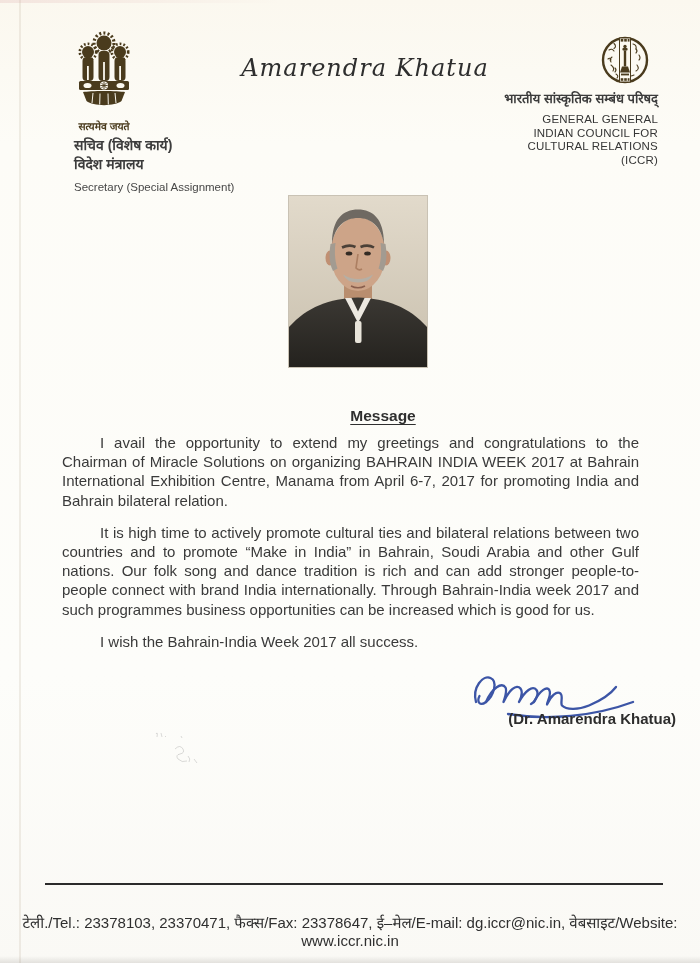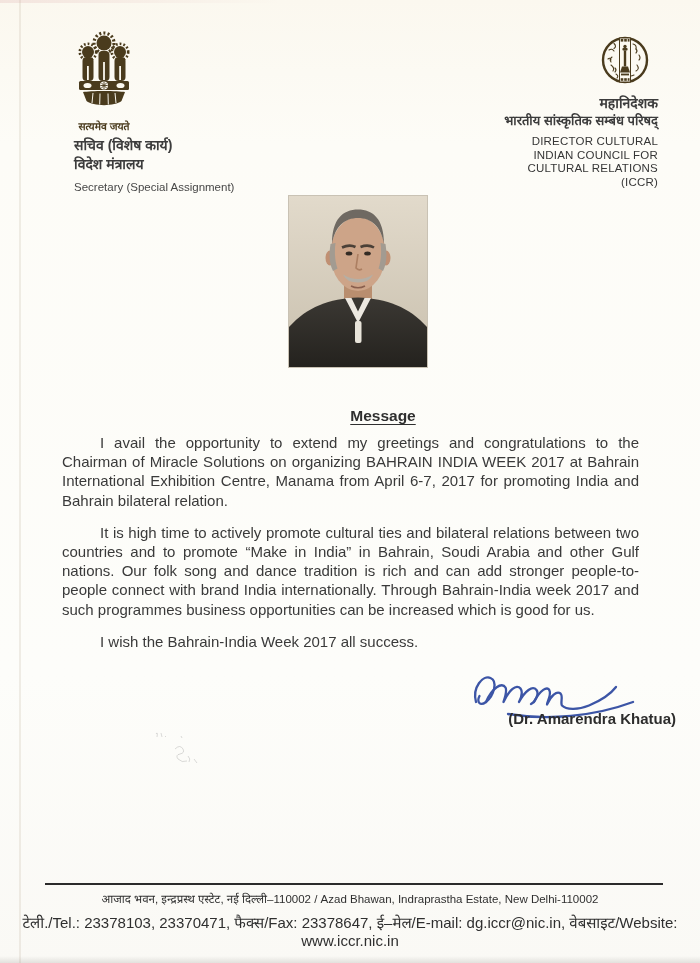--- a/index.html
+++ b/index.html
@@ -107,20 +107,23 @@
           </g>
         </g>
       </svg>
     </span>
     <div class="motto">सत्यमेव जयते</div>
     <div class="hi">सचिव (विशेष कार्य)</div>
     <div class="hi">विदेश मंत्रालय</div>
     <div class="en first">Secretary (Special Assignment)</div>
   </div>
 
+  <div class="lh-center">
+    <span class="script-name">Amarendra Khatua</span>
+  </div>
 
   <div class="lh-right">
     <span class="seal">
       <svg width="50" height="52" viewBox="0 0 50 52">
         <circle cx="25" cy="26" r="22" fill="none" stroke="#4a3b1d" stroke-width="2.4"></circle>
         <g fill="none" stroke="#4a3b1d" stroke-width="1.1" stroke-linecap="round">
           <path d="M9,16 q3,-2 5,1"></path>
             <path d="M11,31 q4,3 2,6"></path>
             <path d="M33,10 q4,1 3,5"></path>
           <path d="M37,31 q3,4 -1,6"></path>
@@ -142,23 +145,22 @@
             <rect x="24.2" y="44.2" width="2.6" height="2.6"></rect>
             <rect x="27.7" y="44.2" width="1.8" height="2.6"></rect>
           <circle cx="25" cy="12.5" r="1.7"></circle>
           <rect x="22.4" y="14" width="5.2" height="2.4" rx="1"></rect>
           <rect x="23.8" y="16.4" width="2.4" height="16"></rect>
           <path d="M22,32.4 L28,32.4 L30,38.5 L20,38.5 Z"></path>
           <rect x="21" y="39.6" width="8" height="1.8"></rect>
         </g>
       </svg>
     </span>
-    <div class="hi1">महानिदेशक</div>
     <div class="hi2">भारतीय सांस्कृतिक सम्बंध परिषद्</div>
-    <div class="en" style="margin-top:5px">DIRECTOR CULTURAL</div>
+    <div class="en" style="margin-top:5px">GENERAL GENERAL</div>
     <div class="en">INDIAN COUNCIL FOR</div>
     <div class="en">CULTURAL RELATIONS</div>
     <div class="en">(ICCR)</div>
   </div>
 
   <div class="photo">
     <svg width="138" height="171" viewBox="0 0 138 171">
       <defs>
         <linearGradient id="bgG" x1="0" y1="0" x2="0" y2="1">
           <stop offset="0" stop-color="#e2dacb"></stop>
@@ -216,15 +218,14 @@
     <svg width="90" height="60" viewBox="0 0 90 60">
       <g fill="none" stroke="rgba(110,110,110,.45)" stroke-width="1">
         <path d="M8,8 q2,-3 1,3 M13,7 l1,4 M17,10 l1,1"></path>
         <path d="M33,10 l1,2"></path>
         <path d="M27,23 q5,-5 8,0 q2,4 -3,5 q-5,1 -2,5 q4,4 9,2 M40,30 q3,3 1,6 M46,33 l3,4"></path>
       </g>
     </svg>
   </span>
 
   <div class="footer-rule"></div>
-  <div class="footer-l1">आजाद भवन, इन्द्रप्रस्थ एस्टेट, नई दिल्ली–110002 / Azad Bhawan, Indraprastha Estate, New Delhi-110002</div>
   <div class="footer-l2">टेली./Tel.: 23378103, 23370471, फैक्स/Fax: 23378647, ई–मेल/E-mail: dg.iccr@nic.in, वेबसाइट/Website: www.iccr.nic.in</div>
 </div>
 
 </body></html>

